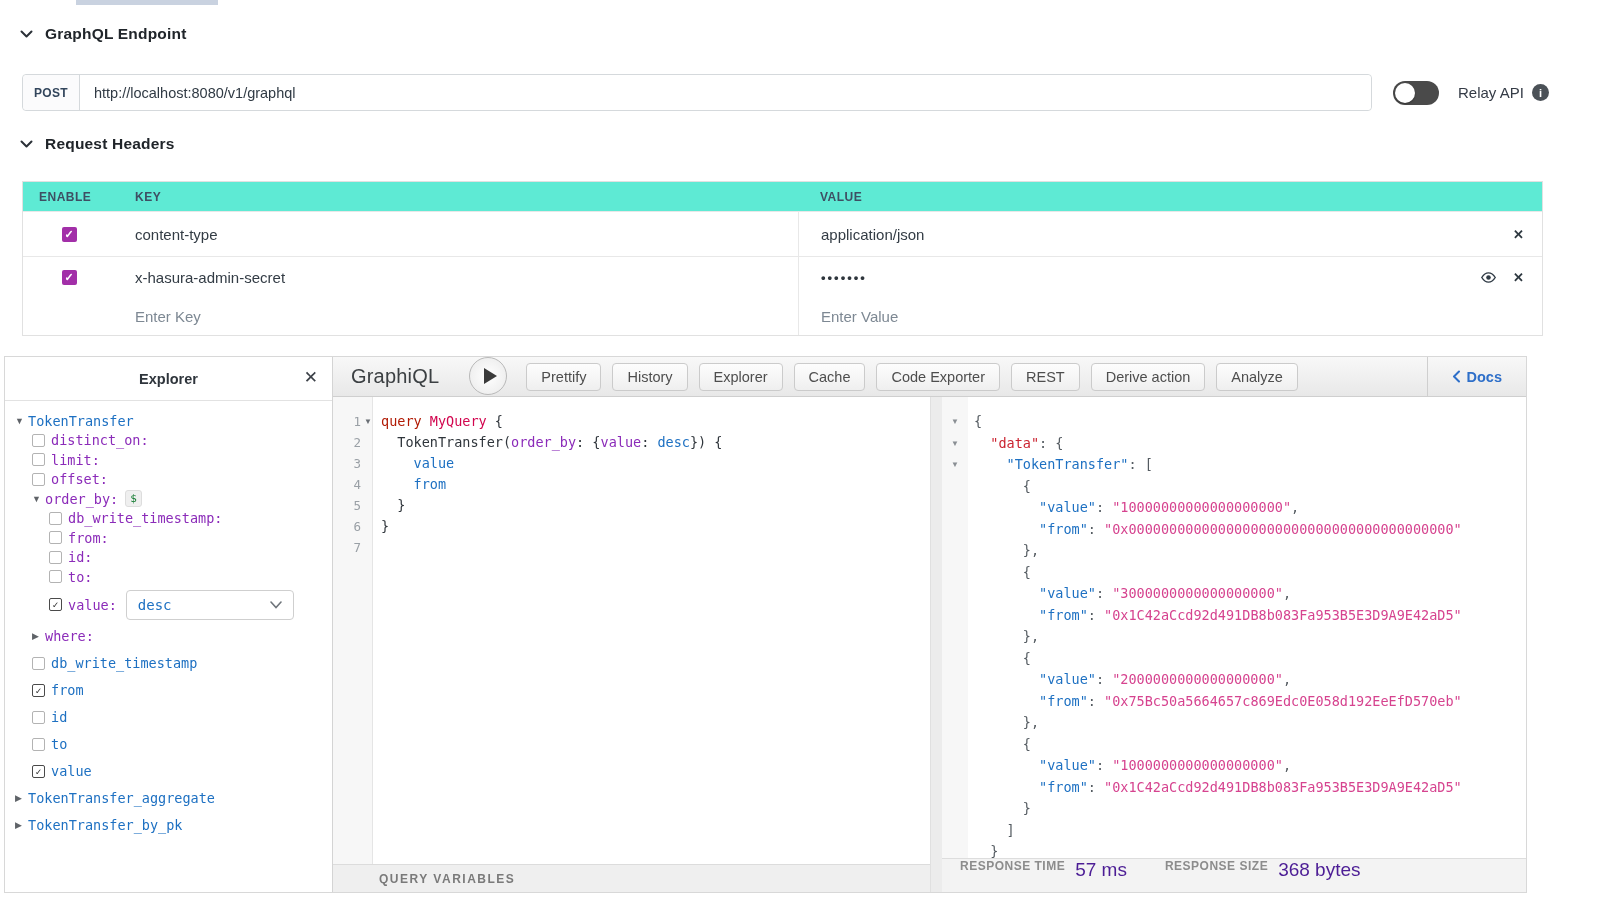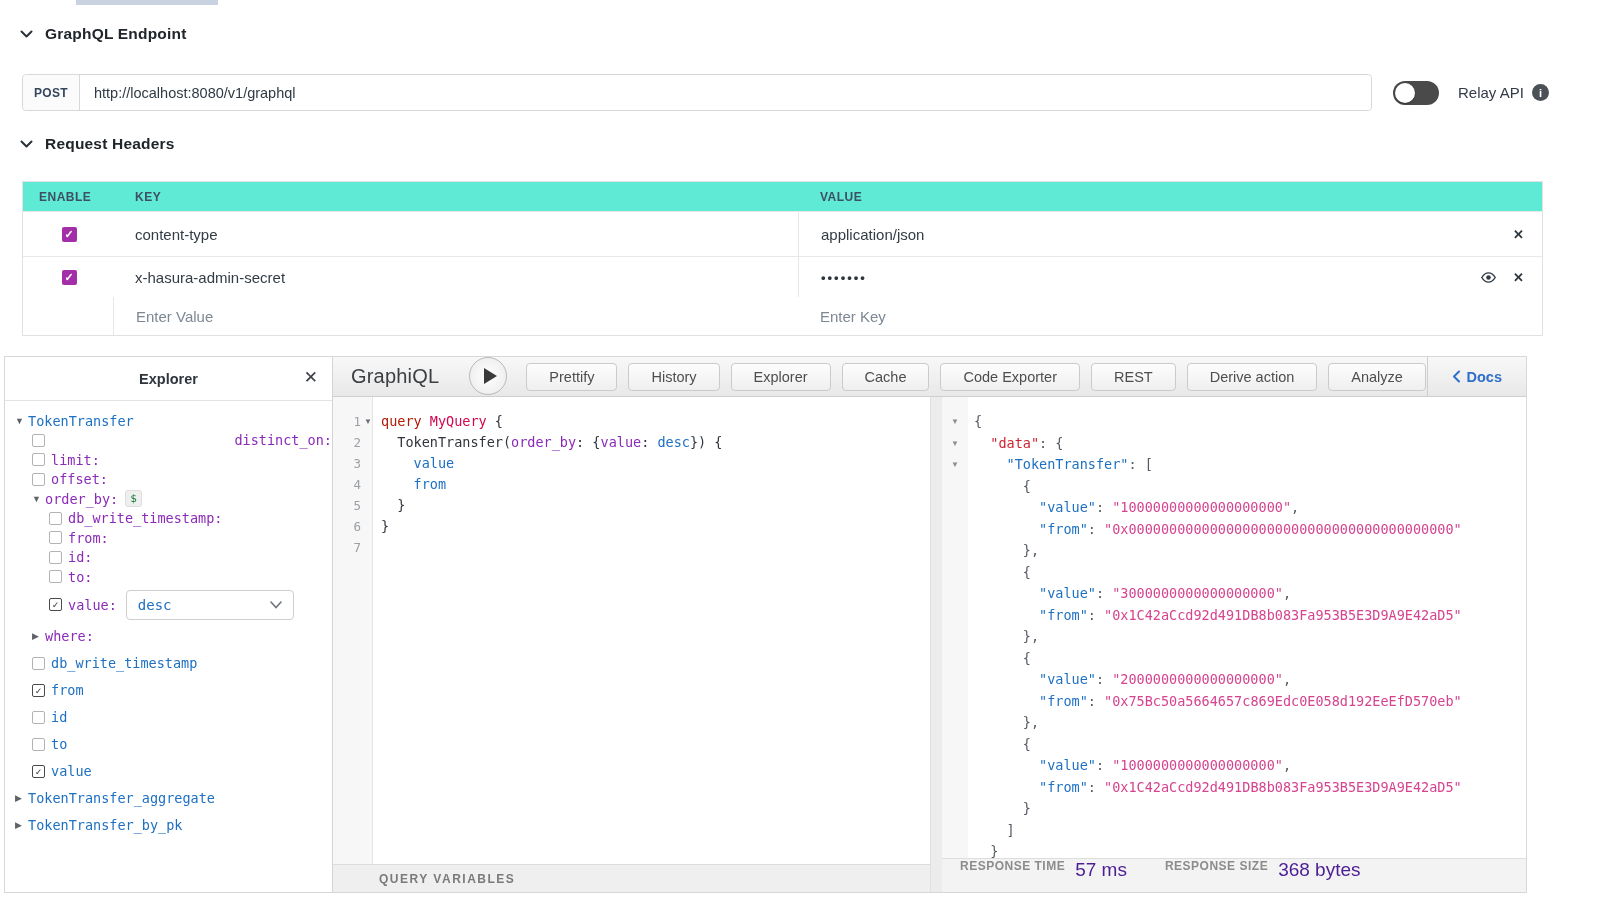--- a/index.html
+++ b/index.html
@@ -69,21 +69,21 @@
   .type-select { width:200px; height:31px; border:1px solid #c2c2c2; border-radius:4px; display:flex; align-items:center; justify-content:space-between; padding:0 12px; cursor:pointer; background:#fff; }
   .type-select .sel-text { font-size:15px; color:#3f3f3f; }
   .plus-btn { margin-left:10px; width:26px; height:26px; border:1px solid #c2c2c2; border-radius:4px; background:linear-gradient(#fcfcfc,#ececec); font-size:15px; color:#444; display:flex; align-items:center; justify-content:center; cursor:pointer; }
 
   
   .gq-topbar { position:absolute; left:328px; top:0; width:1193px; height:40px; background:linear-gradient(#f8f8f8,#e8e8e8); border-bottom:1px solid #cfcfcf; display:flex; align-items:center; }
   .gq-title { font-size:20px; color:#3c4043; margin-left:18px; letter-spacing:.2px; }
   .play-btn { margin-left:30px; width:38px; height:38px; margin-top:-2px; border-radius:50%; border:1px solid #b9b9b9; background:radial-gradient(#ffffff,#e9e9e9); display:flex; align-items:center; justify-content:center; cursor:pointer; flex:none; }
   .play-tri { width:0; height:0; border-left:13px solid #3a3a3a; border-top:8px solid transparent; border-bottom:8px solid transparent; margin-left:4px; }
   .gq-buttons { display:flex; align-items:center; gap:11px; margin-left:19px; }
-  .gq-btn { height:28px; padding:0 22px; border:1px solid #cbcbcb; border-radius:4px; background:linear-gradient(#fdfdfd,#efefef); font-size:14.5px; color:#4e4e4e; cursor:pointer; font-family:"Liberation Sans",sans-serif; white-space:nowrap; }
+  .gq-btn { height:28px; padding:0 14px; border:1px solid #cbcbcb; border-radius:4px; background:linear-gradient(#fdfdfd,#efefef); font-size:14.5px; color:#4e4e4e; cursor:pointer; font-family:"Liberation Sans",sans-serif; white-space:nowrap; }
   .docs-wrap { margin-left:auto; height:100%; display:flex; align-items:center; border-left:1px solid #cfcfcf; padding:0 24px; cursor:pointer; gap:7px; }
   .docs-label { font-size:14.5px; color:#2e6fc9; font-weight:bold; }
 
   
   .gq-editor { position:absolute; left:328px; top:40px; width:597px; height:calc(100% - 40px); background:#fff; }
   .ed-gutter { position:absolute; left:0; top:0; bottom:28px; width:40px; background:#f7f7f7; border-right:1px solid #e5e5e5; padding-top:14px; }
   .ed-gutter .gline { height:21px; line-height:21px; text-align:right; padding-right:11px; font-family:"DejaVu Sans Mono",monospace; font-size:12.5px; color:#9aa0a6; position:relative; }
   .gline .fold { position:absolute; right:0; top:0; font-size:8px; color:#6a6f75; font-family:"Liberation Sans",sans-serif; }
   .ed-code { position:absolute; left:40px; right:0; top:0; bottom:28px; padding:14px 0 0 8px; overflow:hidden; font-family:"DejaVu Sans Mono",monospace; font-size:13.5px; }
   .cline { height:21px; line-height:21px; white-space:pre; }
@@ -175,42 +175,42 @@
                 <circle cx="12" cy="8.5" r="3.2" fill="#2f3a44"></circle>
               </svg>
             </span>
             <span class="x-icon">✕</span>
           </div>
         </div>
       </div>
     </div>
   <div class="ht-row ht-enter">
     <div class="ht-cell"></div>
+    <div class="ht-cell key-cell" style="padding-left:22px;">
+      <input class="cell-input" placeholder="Enter Key" style="">
+    </div>
     <div class="ht-cell val-cell" style="padding-left:22px;">
       <input class="cell-input" placeholder="Enter Value" style="">
-    </div>
-    <div class="ht-cell key-cell" style="padding-left:22px;">
-      <input class="cell-input" placeholder="Enter Key" style="">
     </div>
   </div>
 </div>
 
 <div class="gq-panel">
 
   <div class="explorer">
     <div class="explorer-header">
       <span class="explorer-title">Explorer</span>
       <span class="explorer-close">✕</span>
     </div>
     <div class="explorer-tree" id="explorer-tree">
         <div class="tree-row" style="padding-left: 10px;">
           <span class="tree-arrow">▼</span>
           <span class="tl-blue">TokenTransfer</span>
         </div>
-        <div class="tree-row" style="padding-left: 27px; justify-content: space-between;">
+        <div class="tree-row" style="padding-left: 27px;">
           <span class="tree-cb"></span>
           <span class="tl-purple">distinct_on:</span>
         </div>
         <div class="tree-row" style="padding-left: 27px;">
           <span class="tree-cb"></span>
           <span class="tl-purple">limit:</span>
         </div>
         <div class="tree-row" style="padding-left: 27px;">
           <span class="tree-cb"></span>
           <span class="tl-purple">offset:</span>

